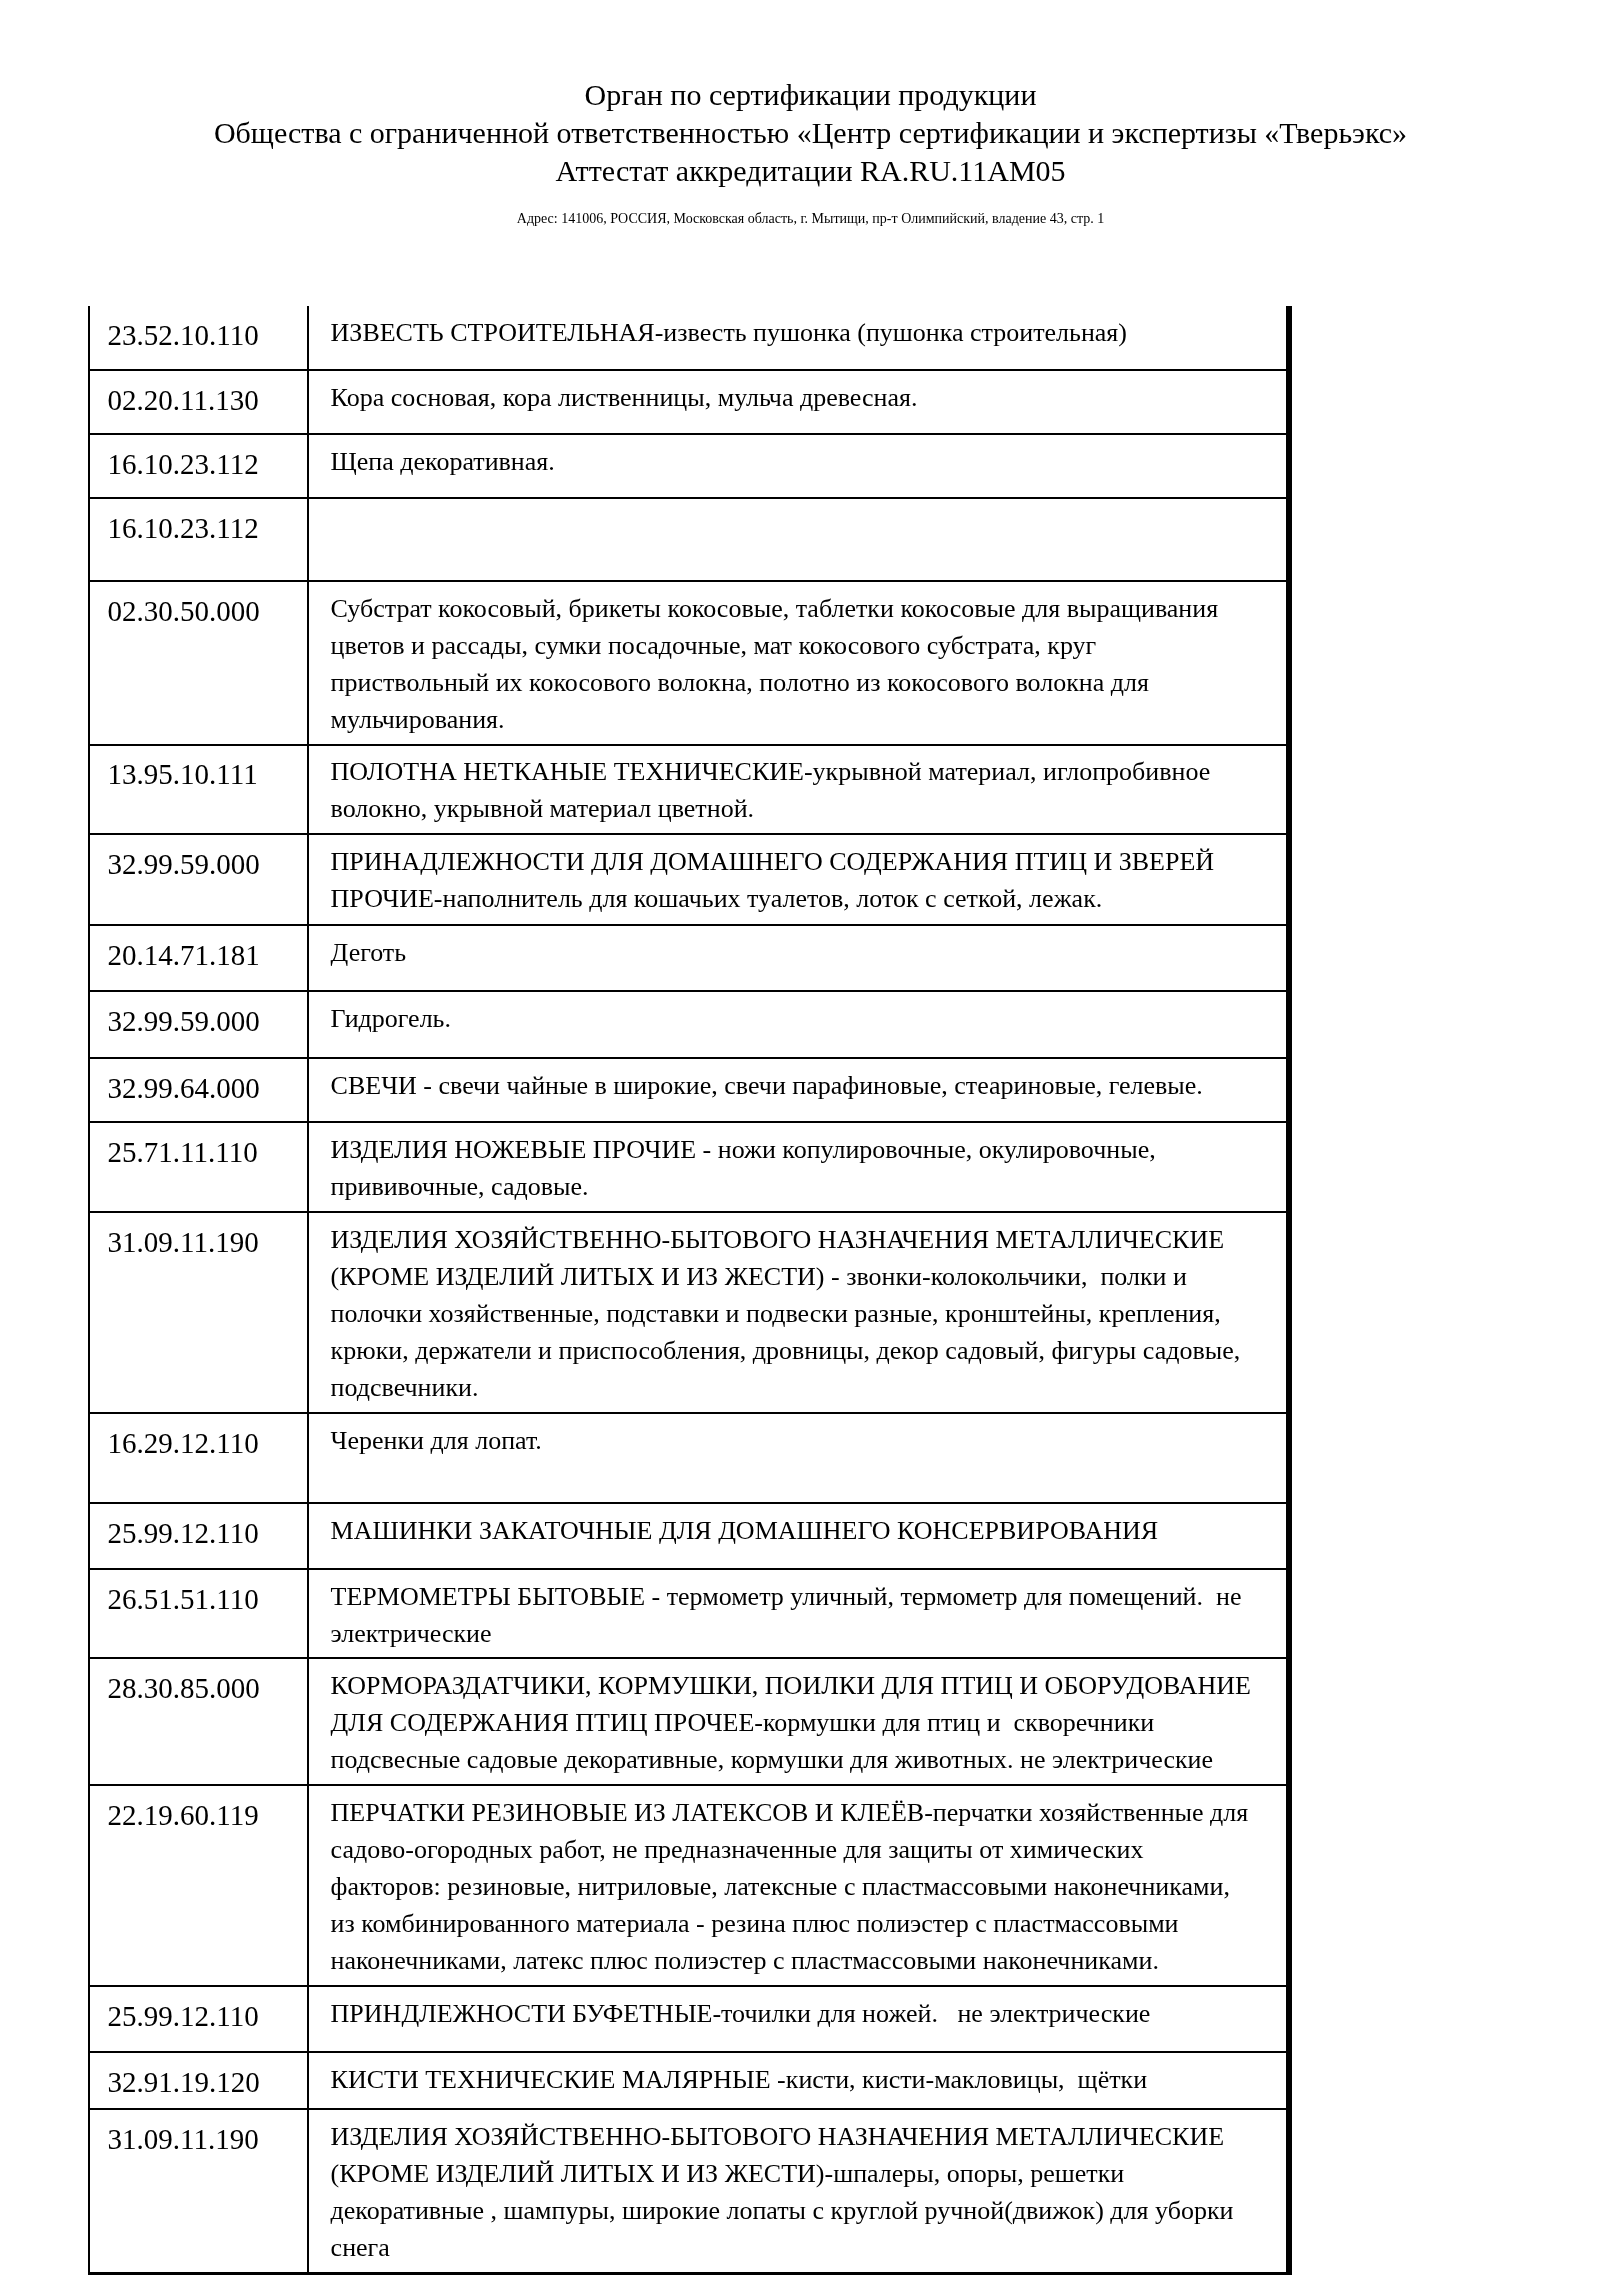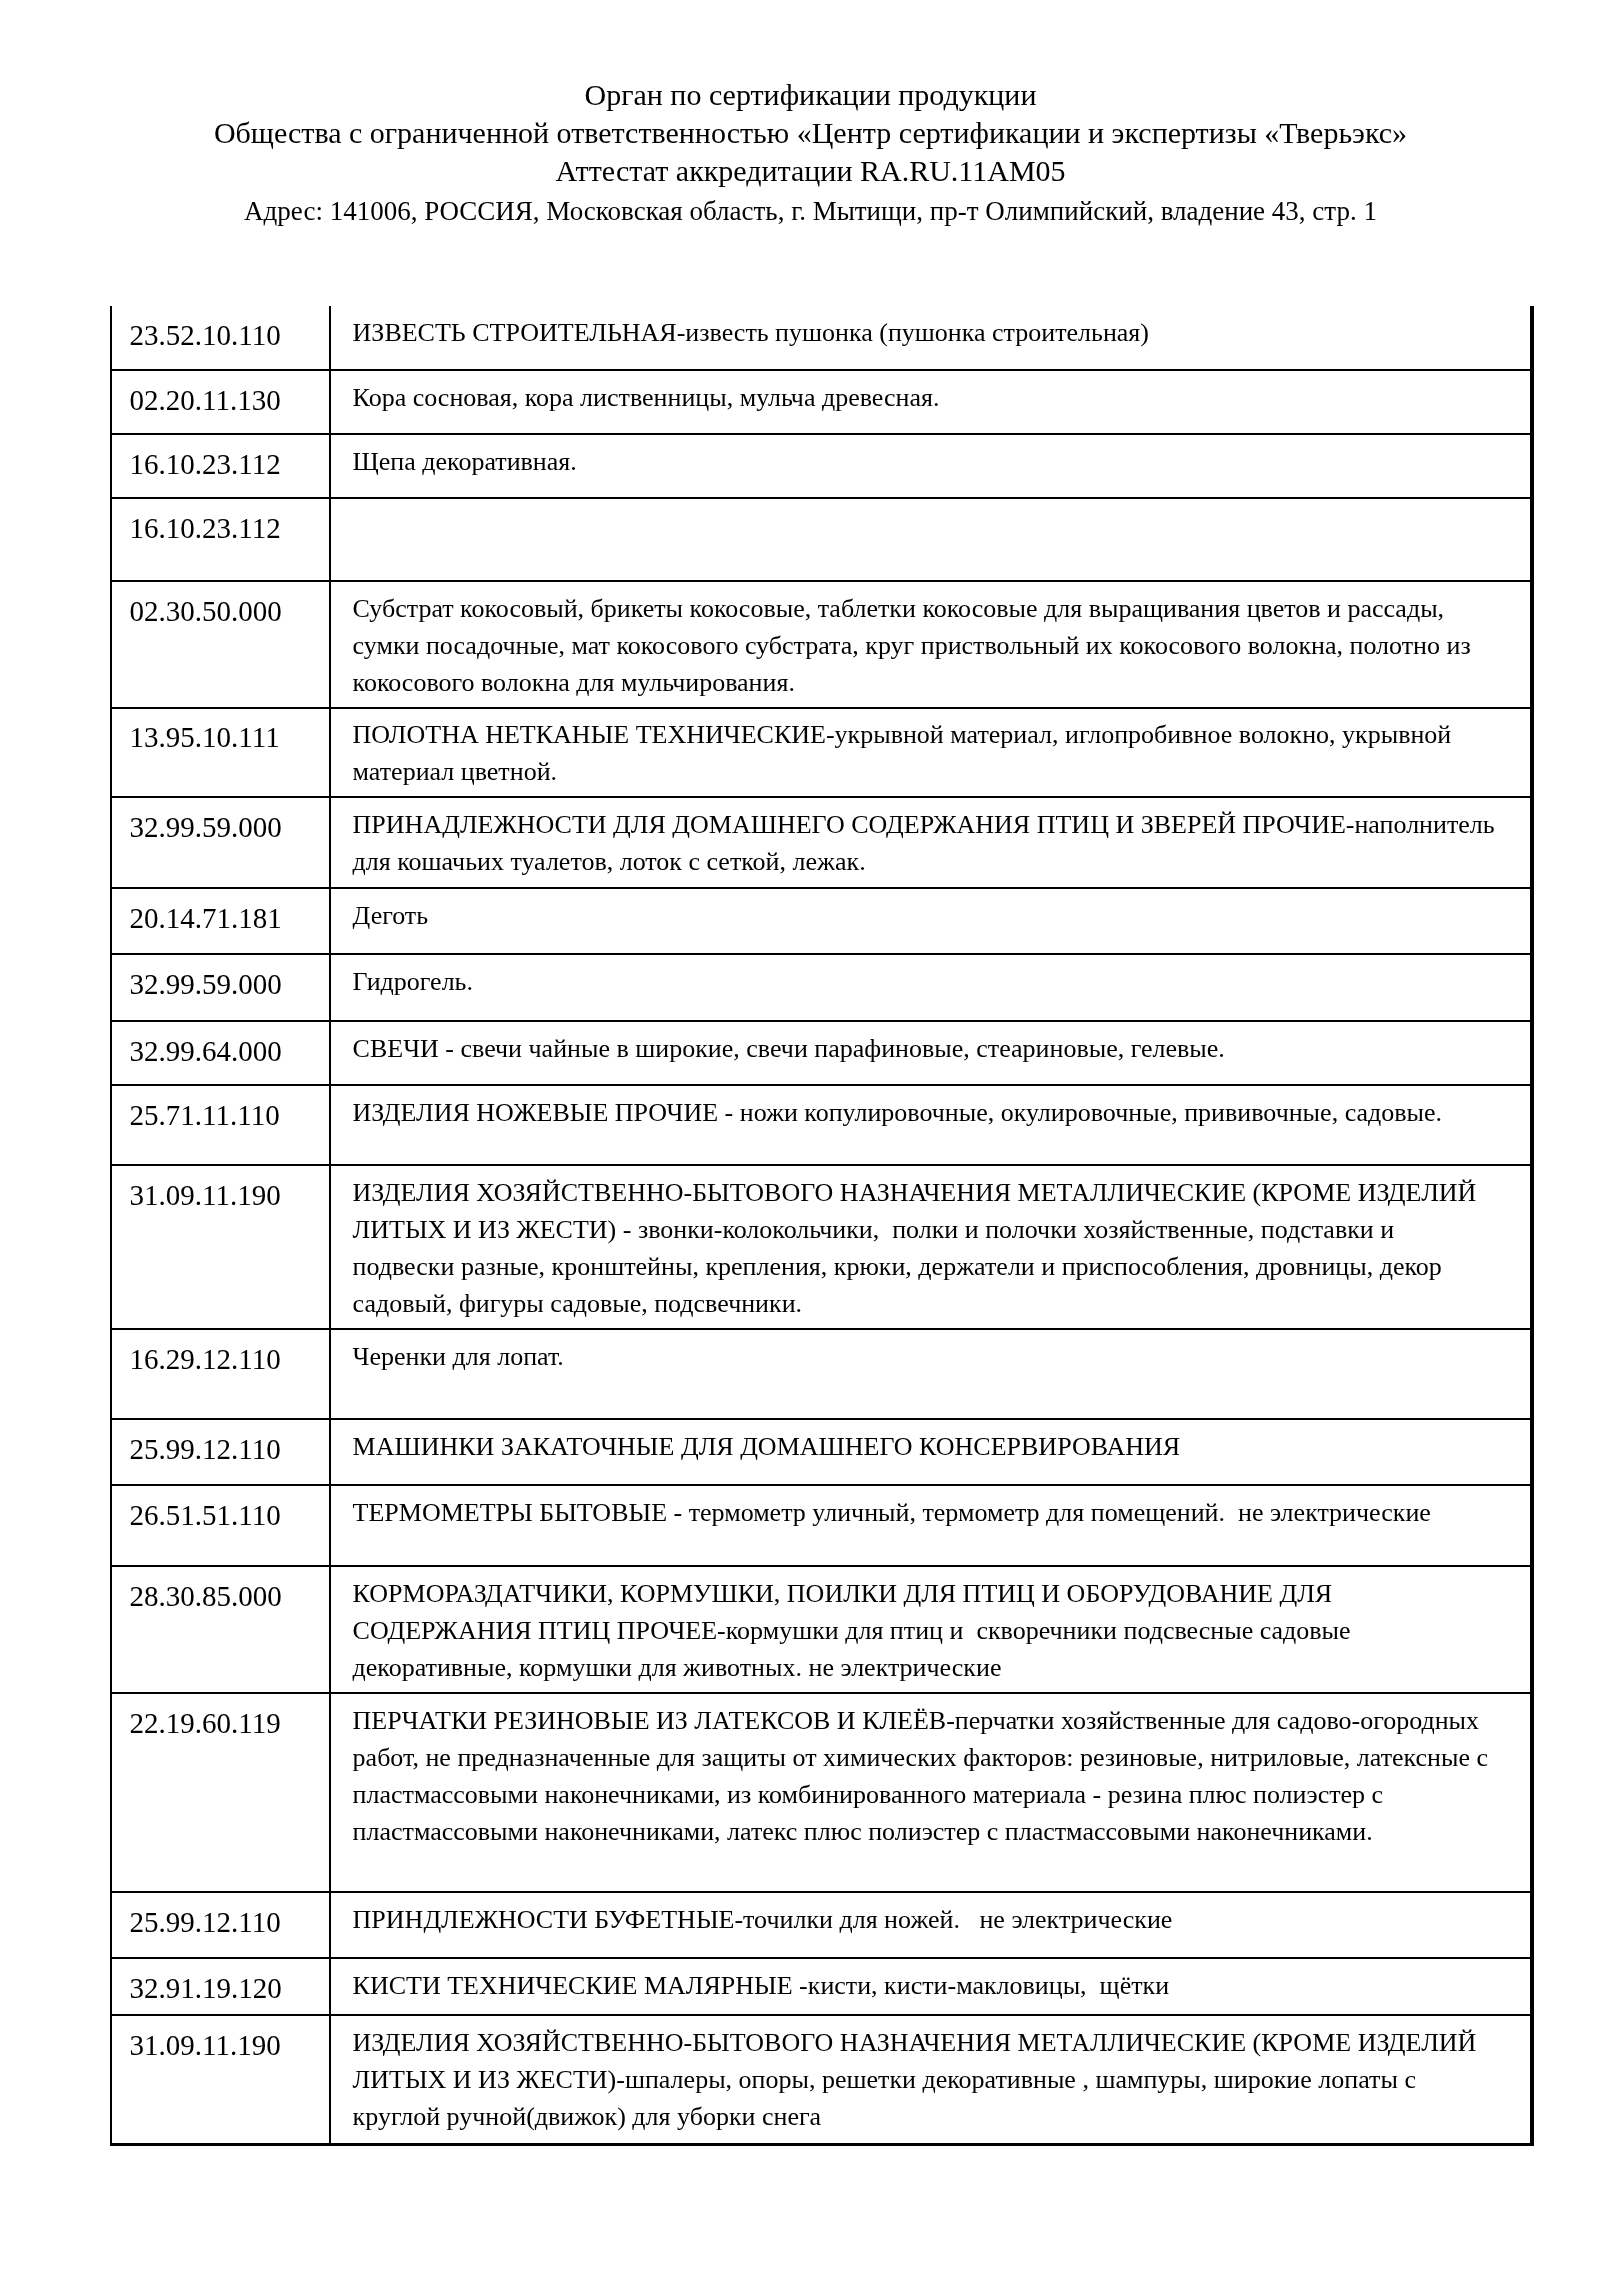--- a/index.html
+++ b/index.html
@@ -20,33 +20,33 @@
     left: 0;
     width: 1621px;
     text-align: center;
   }
   .h-line {
     font-size: 30px;
     line-height: 38px;
     white-space: pre-wrap;
   }
   .h-address {
-    font-size: 27px;
+    font-size: 14px;
     line-height: 26.5px;
-    margin-top: 8px;
+    margin-top: 16px;
     white-space: pre-wrap;
   }
   .products-table {
     position: absolute;
-    left: 110px;
+    left: 88px;
     top: 306px;
-    width: 1424px;
+    width: 1204px;
     box-sizing: border-box;
     border-left: 2px solid #000;
-    border-right: 4px solid #000000;
+    border-right: 6px solid #000000;
     border-bottom: 3.9px solid #000;
   }
   .trow {
     display: flex;
     box-sizing: border-box;
     border-bottom: 2.9px solid #000;
   }
   .trow:last-child {
     border-bottom: none;
   }

